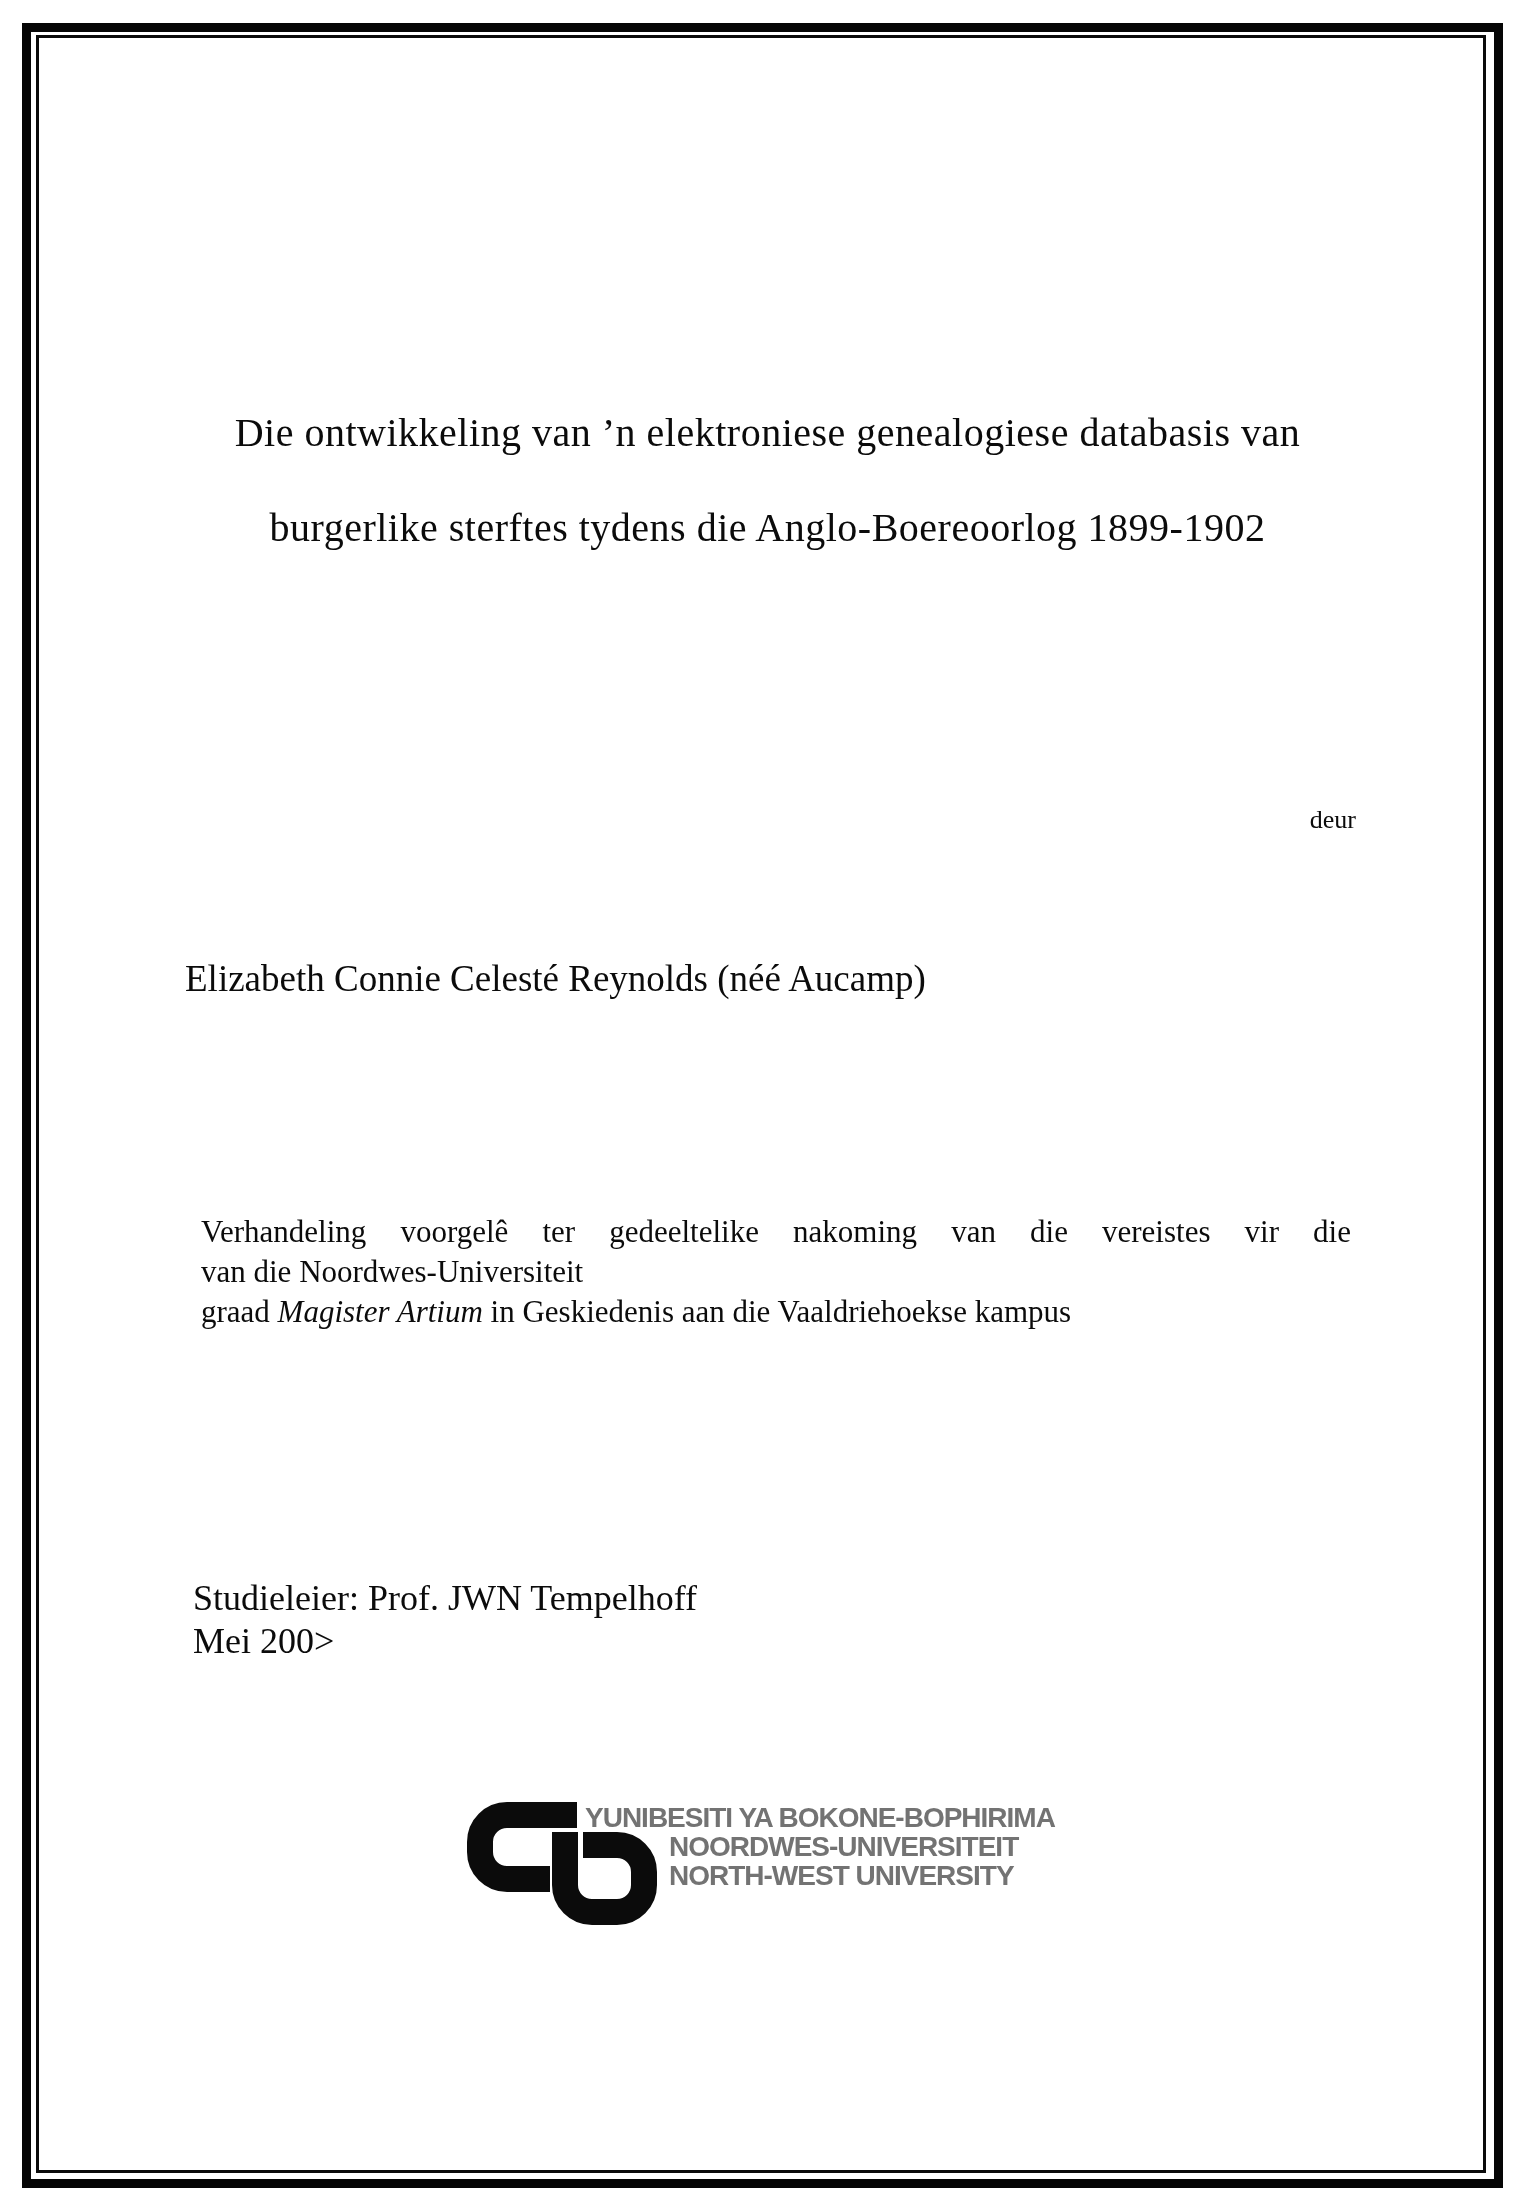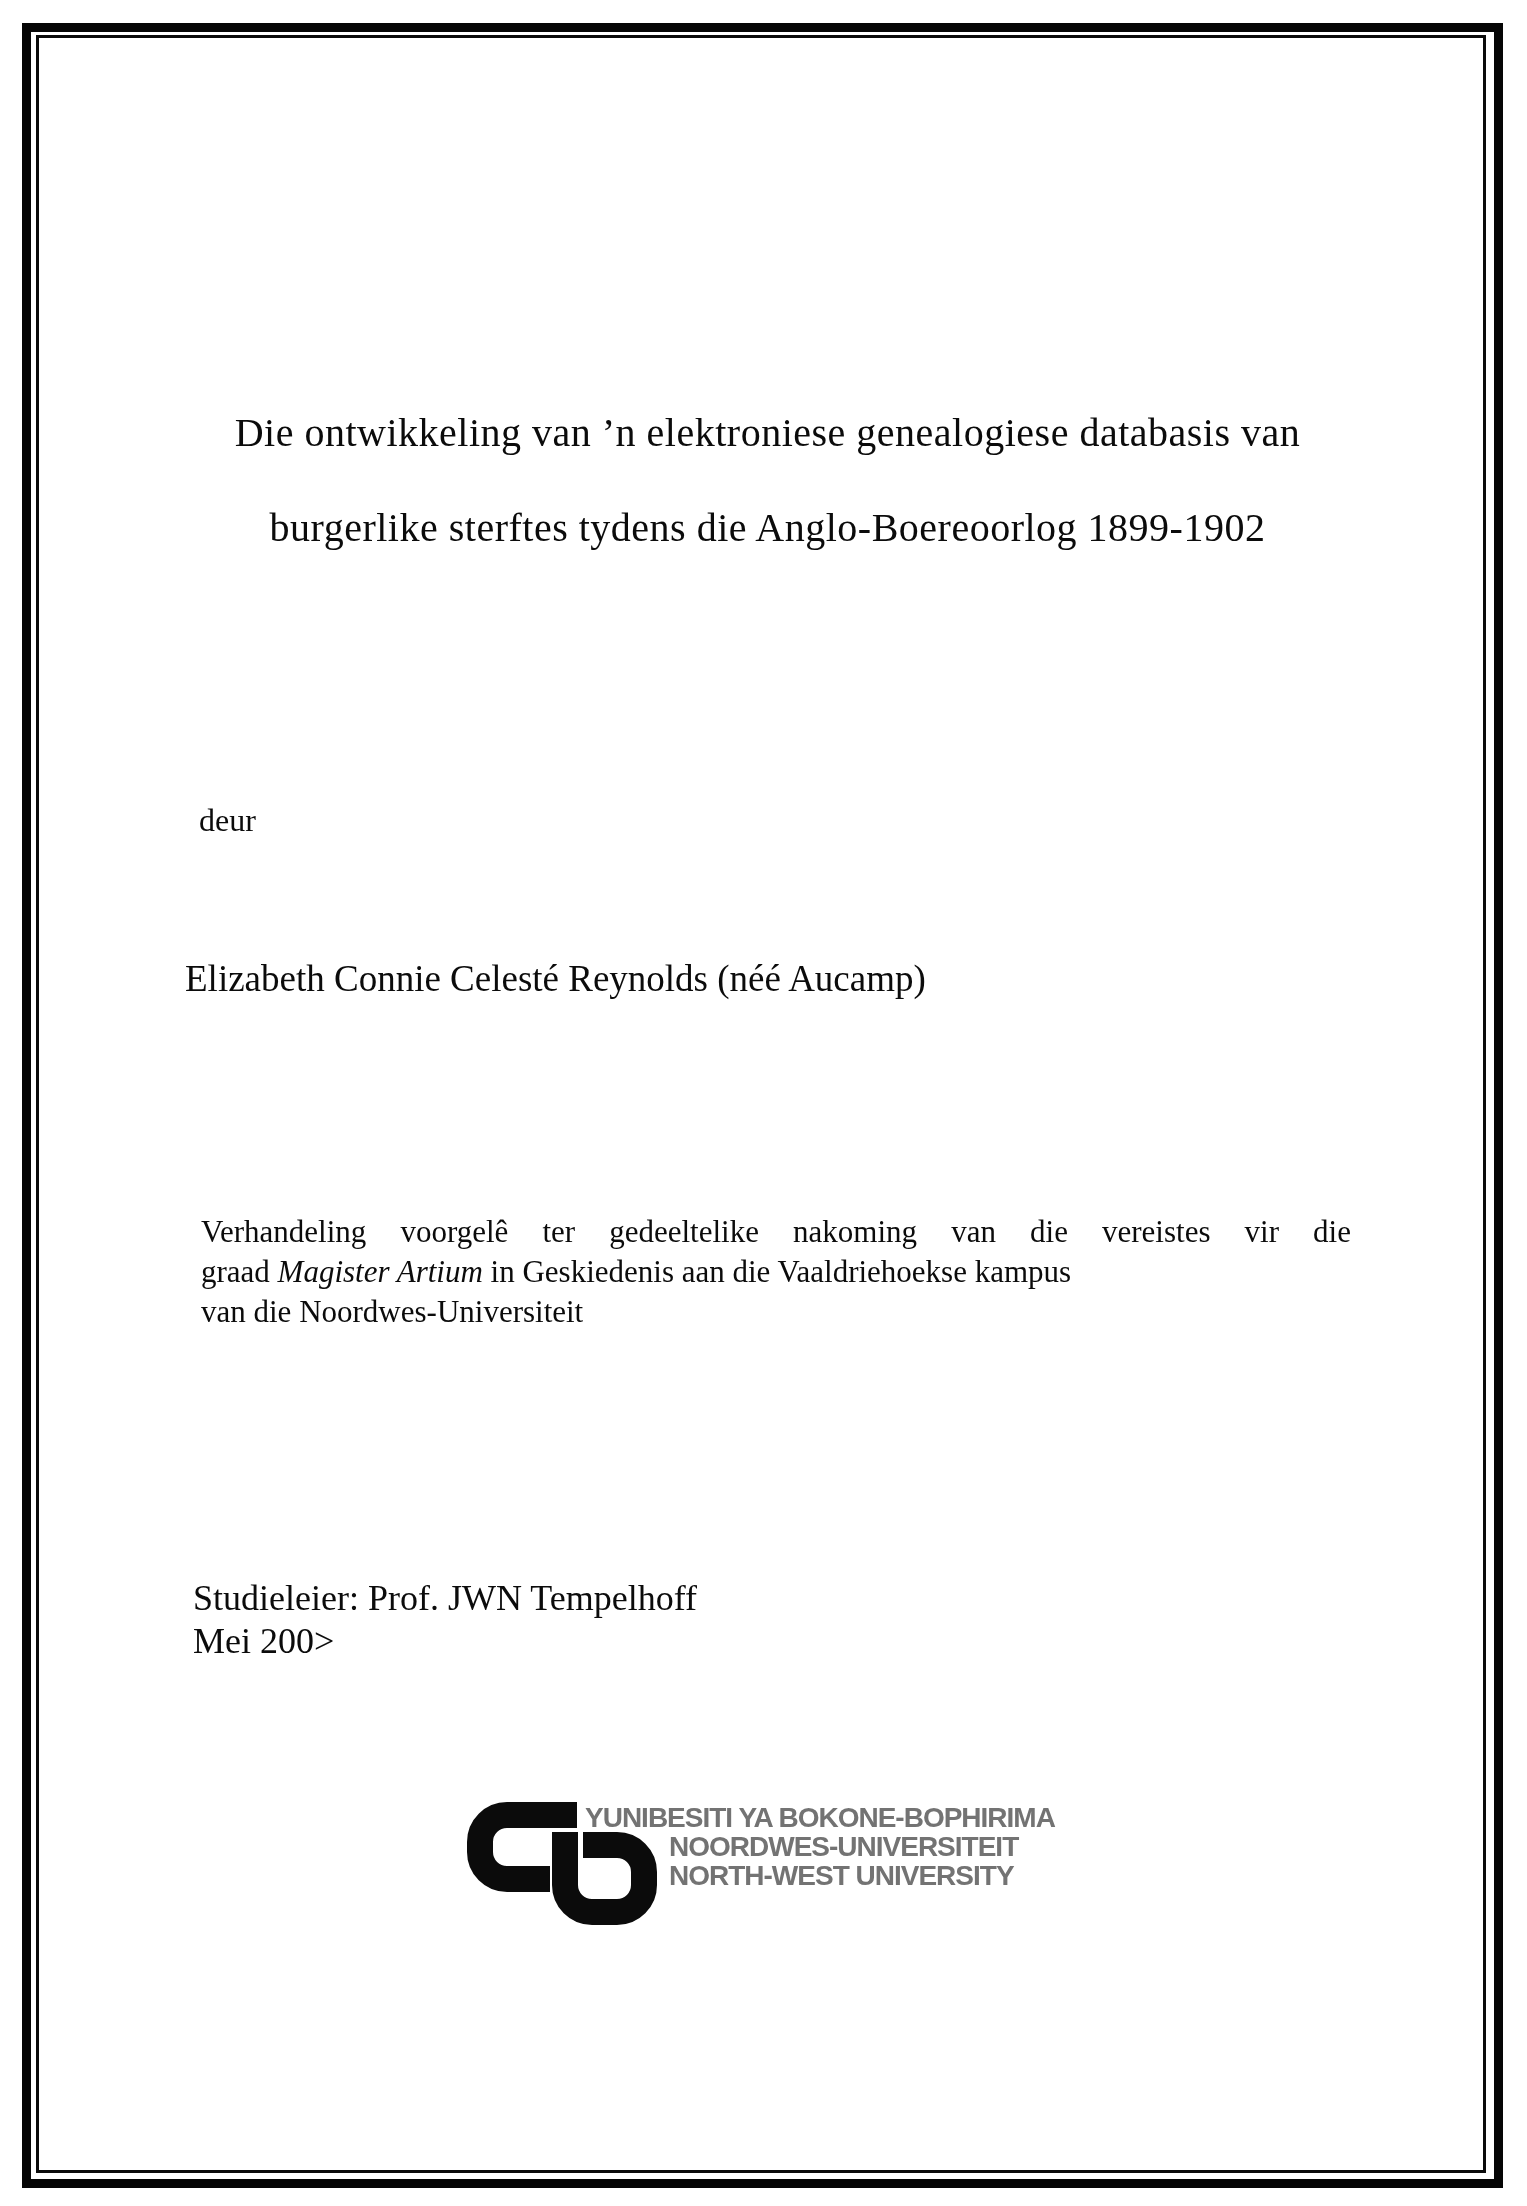--- a/index.html
+++ b/index.html
@@ -47,25 +47,25 @@
     left: 185px;
     top: 385px;
     width: 1165px;
     text-align: center;
     font-size: 40px;
     line-height: 95px;
     letter-spacing: 0.5px;
   }
   .byline {
     position: absolute;
-    left: 199px;
+    left: 191px;
     top: 800px;
     width: 1165px;
-    text-align: left;
-    font-size: 32px;
+    text-align: right;
+    font-size: 26px;
     line-height: 40px;
   }
   .author {
     position: absolute;
     left: 185px;
     top: 956px;
     width: 1165px;
     text-align: left;
     font-size: 37px;
     line-height: 46px;
@@ -139,22 +139,22 @@
       <div>Die ontwikkeling van ’n elektroniese genealogiese databasis van</div>
       <div>burgerlike sterftes tydens die Anglo-Boereoorlog 1899-1902</div>
     </div>
 
     <div class="byline">deur</div>
 
     <div class="author">Elizabeth Connie Celesté Reynolds (néé Aucamp)</div>
 
     <div class="statement">
       <div class="justified">Verhandeling voorgelê ter gedeeltelike nakoming van die vereistes vir die</div>
+      <div>van die Noordwes-Universiteit</div>
       <div><span>graad </span><span class="italic">Magister Artium</span><span> in Geskiedenis aan die Vaaldriehoekse kampus</span></div>
-      <div>van die Noordwes-Universiteit</div>
     </div>
 
     <div class="supervisor-block">
       <div>Studieleier: Prof. JWN Tempelhoff</div>
       <div>Mei 200&gt;</div>
     </div>
 
     <div class="logo">
       <svg class="logo-mark" viewBox="0 0 190 123" xmlns="http://www.w3.org/2000/svg">
 

